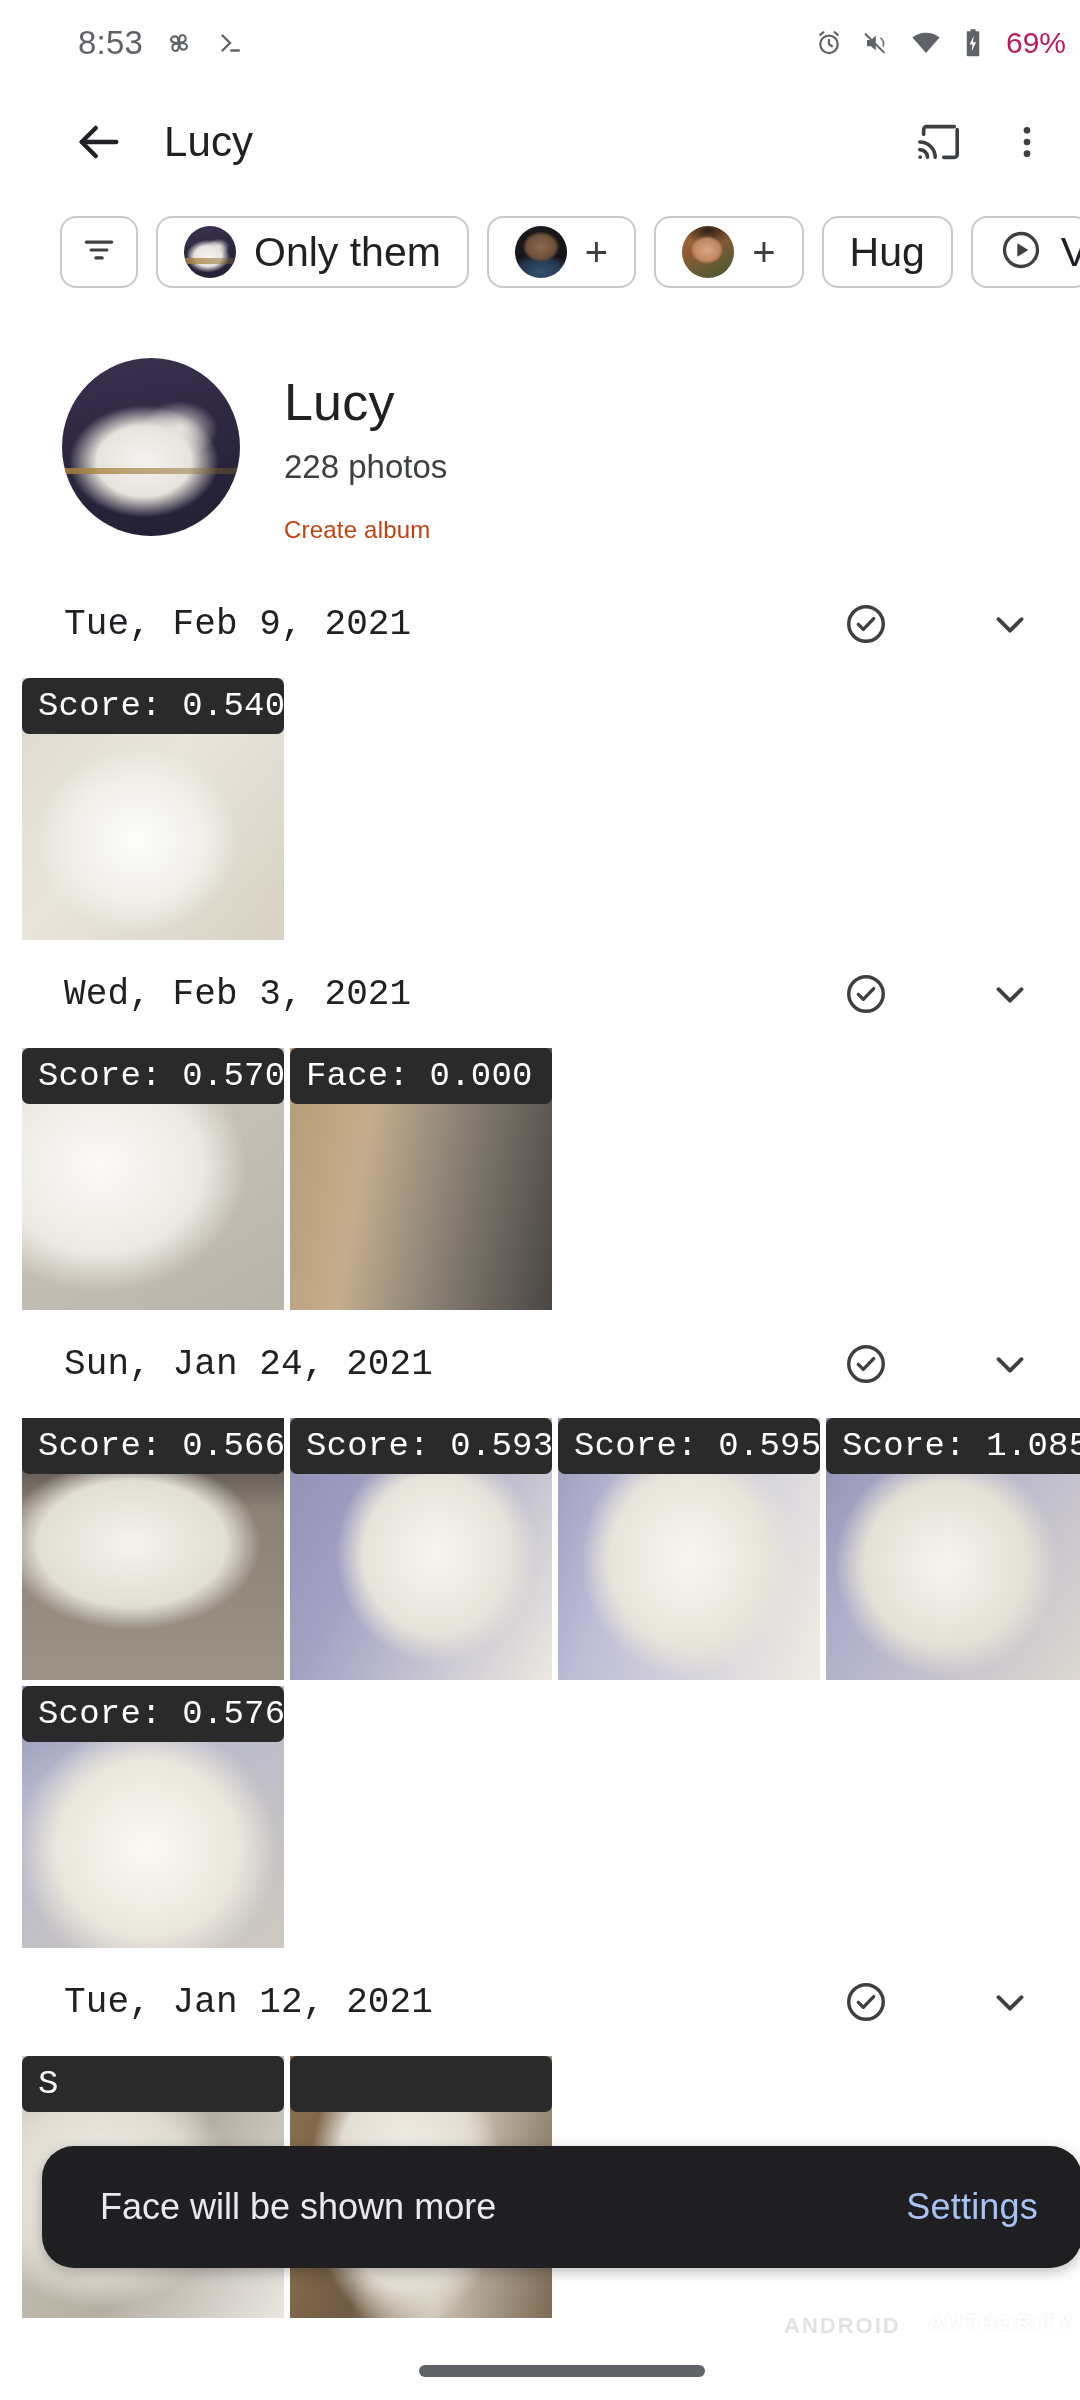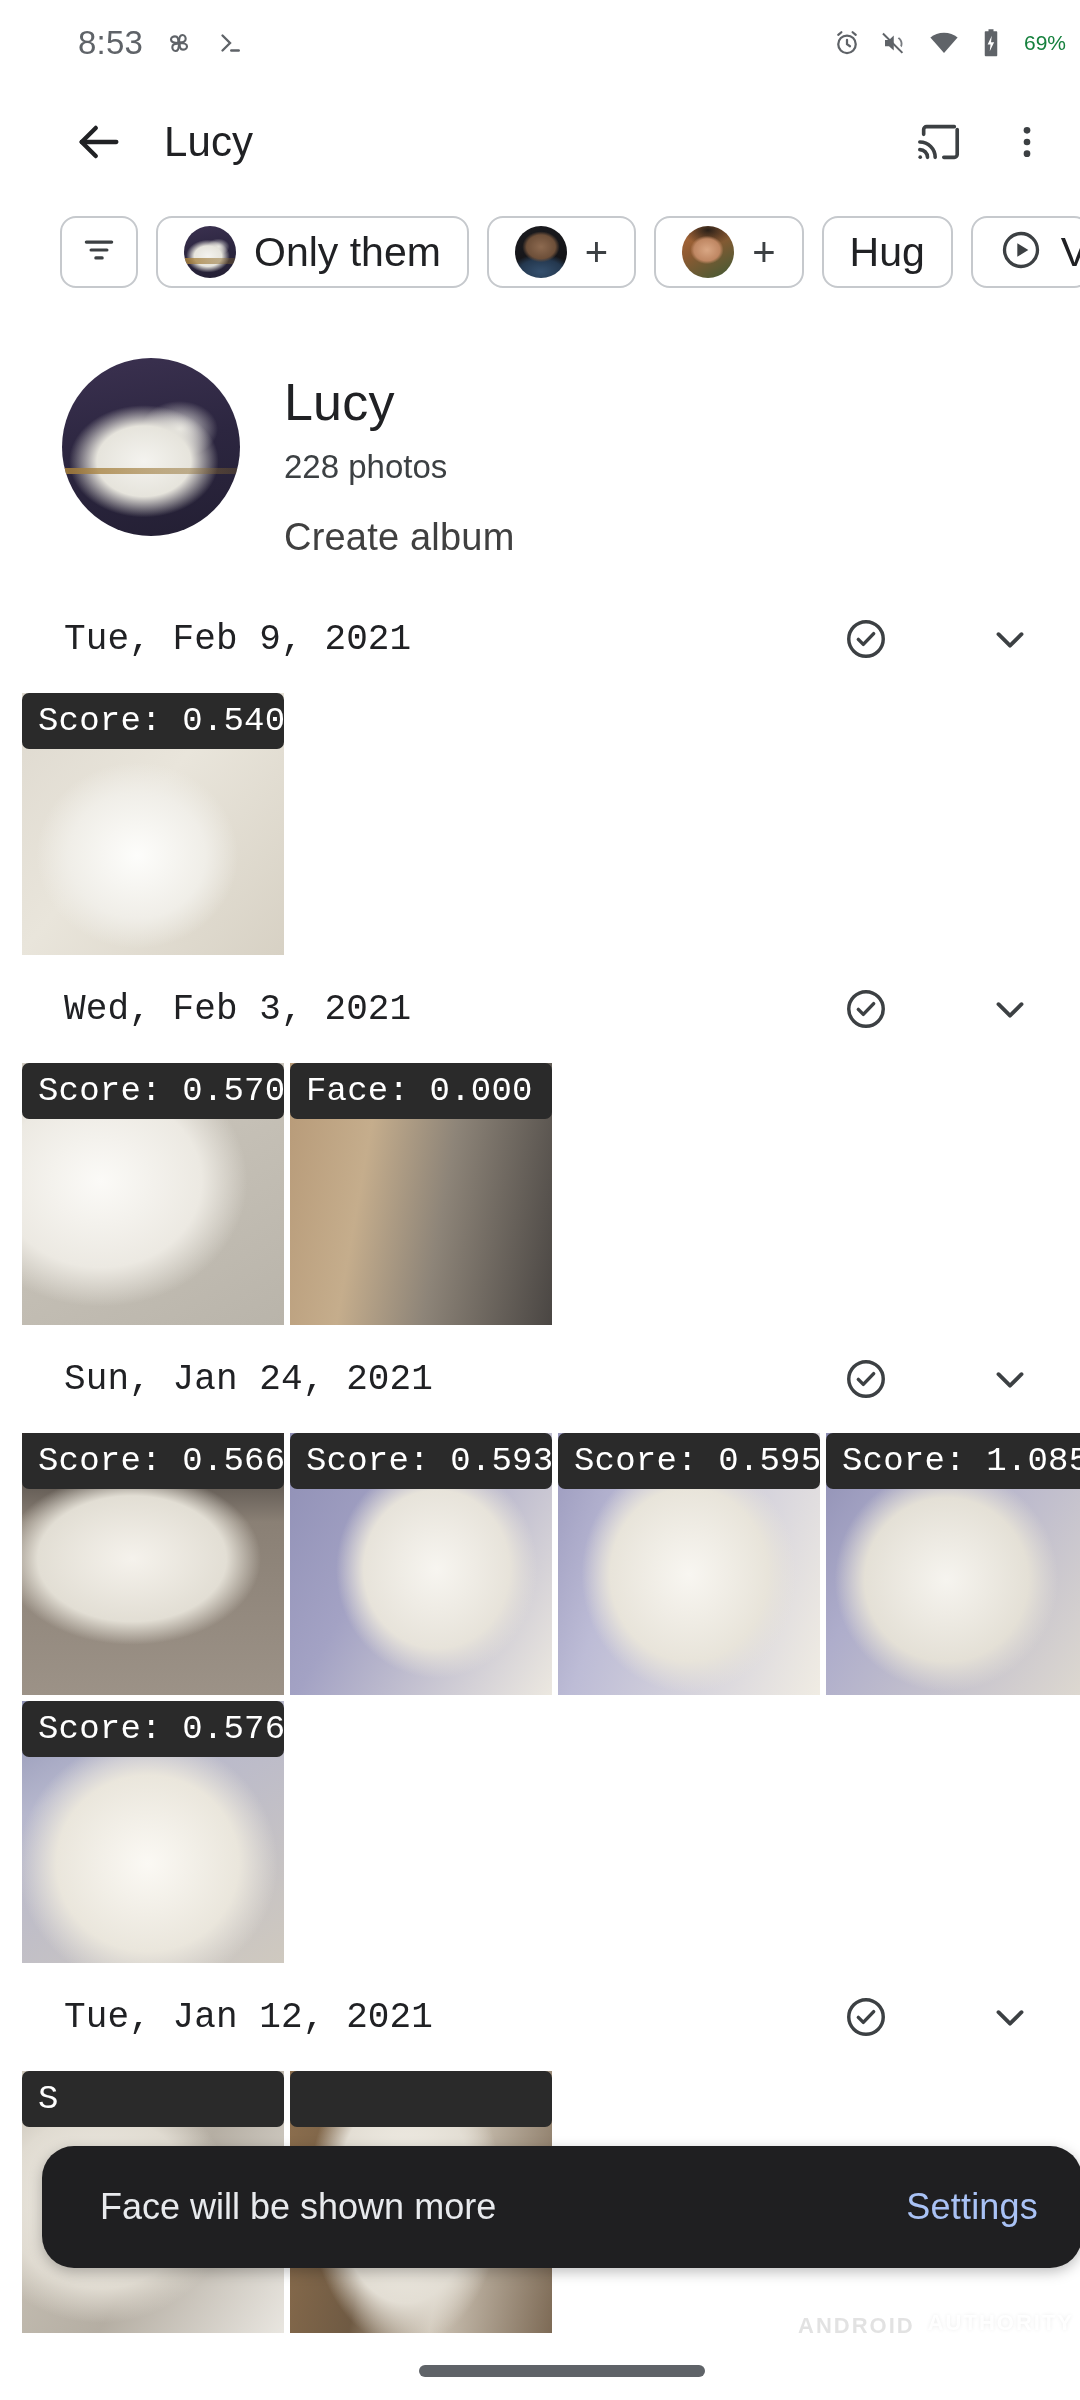--- a/index.html
+++ b/index.html
@@ -22,21 +22,21 @@
     position: relative;
     height: 86px;
     display: flex;
     align-items: center;
     padding: 0 36px 0 56px;
     color: #5f6368;
   }
   .sb-left { display: flex; align-items: center; gap: 20px; }
   .sb-time { font-size: 33px; color: #5f6368; letter-spacing: .2px; }
   .sb-right { margin-left: auto; display: flex; align-items: center; gap: 18px; }
-  .sb-batt-text { font-size: 21px; color: #15803d; margin-left: 2px; }
+  .sb-batt-text { font-size: 30px; color: #be185d; margin-left: 2px; }
   .ic { display: inline-block; line-height: 0; }
 
   
   .appbar {
     height: 112px;
     display: flex;
     align-items: center;
     padding: 0 40px 0 44px;
   }
   .appbar .back { width: 66px; height: 66px; display: flex; align-items: center; justify-content: center; }
@@ -117,21 +117,21 @@
   .profile-avatar {
     width: 178px; height: 178px;
     border-radius: 50%;
     overflow: hidden;
     position: relative;
     flex: 0 0 auto;
   }
   .profile-text { margin-left: 44px; padding-top: 14px; }
   .profile-name { font-size: 52px; color: #202124; letter-spacing: .2px; }
   .profile-count { font-size: 33px; color: #3c4043; margin-top: 16px; }
-  .profile-link { font-size: 38px; color: #404040; margin-top: 30px; letter-spacing: .2px; }
+  .profile-link { font-size: 24px; color: #c2410c; margin-top: 30px; letter-spacing: .2px; }
 
   
   .date-header {
     display: flex;
     align-items: center;
     height: 108px;
     padding: 0 64px 0 42px;
   }
   .date-label { font-size: 36px; color: #202124; letter-spacing: .1px; }
   .date-actions { margin-left: auto; display: flex; align-items: center; gap: 88px; }
@@ -225,21 +225,21 @@
   .snackbar .msg { font-size: 36px; color: #e8eaed; }
   .snackbar .action { margin-left: auto; font-size: 36px; color: #a9c2f5; letter-spacing: .2px; }
 
   
   .watermark {
     position: absolute;
     right: 28px;
     bottom: 58px;
     display: flex;
     align-items: flex-start;
-    gap: 6px;
+    gap: 20px;
     opacity: .55;
     z-index: 40;
   }
   .wm-a {
     background: rgba(255,255,255,.92);
     color: rgba(160,160,160,.55);
     font-size: 22px;
     font-weight: bold;
     letter-spacing: 2px;
     padding: 3px 7px;

